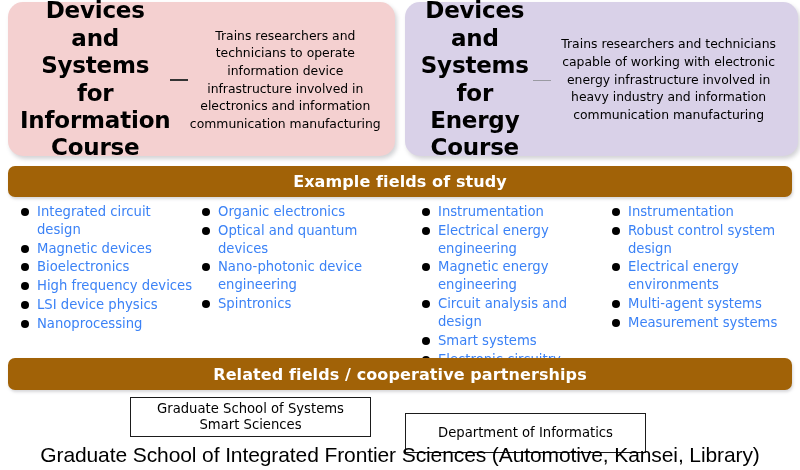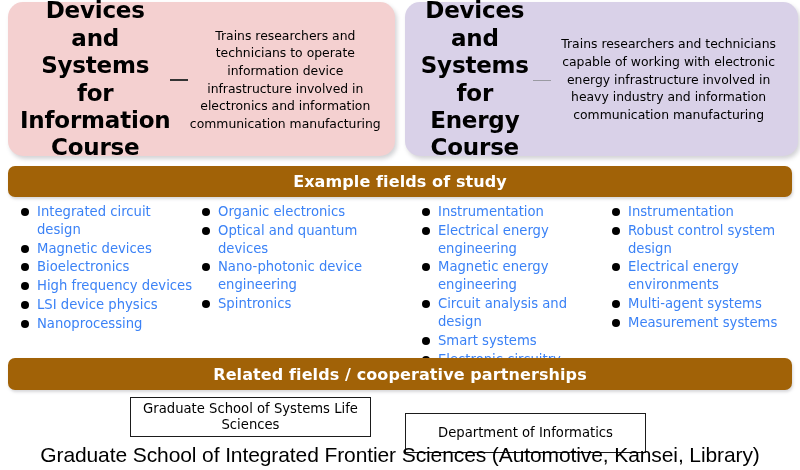--- a/index.html
+++ b/index.html
@@ -260,19 +260,19 @@
       </ul>
     </div>
 
   </div>
 
   <div class="banner banner-related">
     <span>Related fields / cooperative partnerships</span>
   </div>
 
   <div class="partners">
-    <div class="partner-box p0">Graduate School of Systems Life Sciences</div>
+    <div class="partner-box p0">Graduate School of Systems Smart Sciences</div>
     <div class="partner-box p1">Department of Informatics</div>
   </div>
 
   <div class="footer-note">Graduate School of Integrated Frontier Sciences (Automotive, Kansei, Library)</div>
 
 </div>
 
 </body></html>

